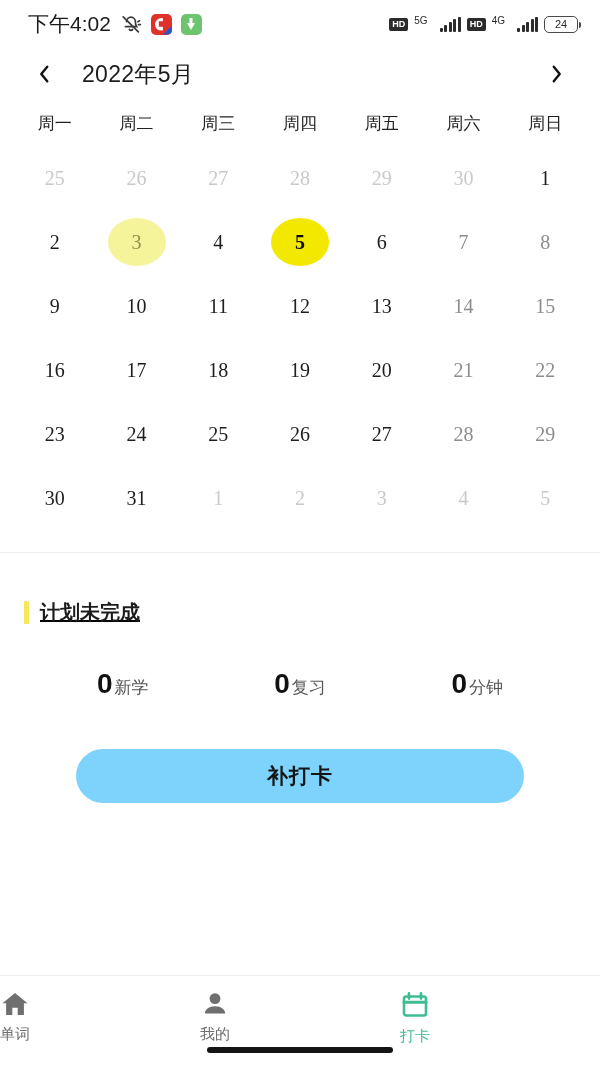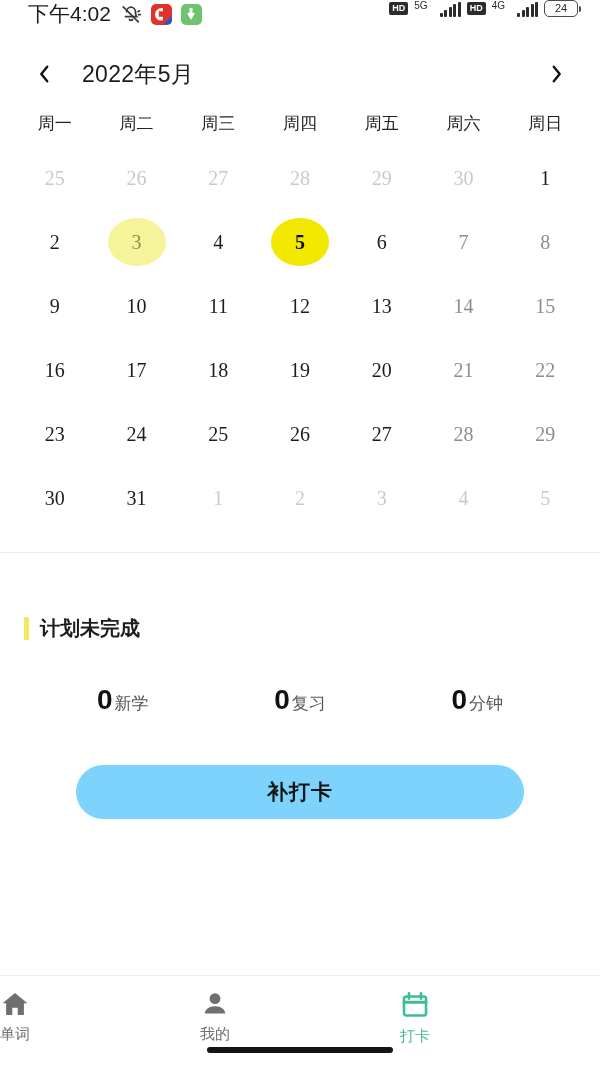--- a/index.html
+++ b/index.html
@@ -8,21 +8,21 @@
     width:600px; height:1067px;
     font-family:"Liberation Sans","DejaVu Sans",sans-serif;
     background:#ffffff;
     overflow:hidden;
   }
   #app { position:relative; width:600px; height:1067px; background:#fff; display:flex; flex-direction:column; }
 
   
   .statusbar {
     height:48px; flex:0 0 48px;
-    display:flex; align-items:flex-start; justify-content:space-between;
+    display:flex; align-items:center; justify-content:space-between;
     padding:0 22px 0 28px;
   }
   .sb-left { display:flex; align-items:center; gap:9px; }
   .sb-time { font-size:21px; color:#1b1b1b; letter-spacing:0px; white-space:nowrap; }
   .sb-right { display:flex; align-items:center; gap:6px; }
 
   .icon-bell-off { width:22px; height:22px; display:block; }
   .app-badge {
     width:21px; height:21px; border-radius:5px;
     background:#e0322a; position:relative; display:block;
@@ -121,21 +121,21 @@
   .day.today   { background:#f3e800; color:#0c0c0c; font-weight:bold; }
 
   .cal-divider { flex:0 0 1px; background:#ededed; margin-top:22px; }
 
   
   .detail { flex:1 1 auto; padding:30px 24px 0 24px; }
   .detail-date {
     font-size:21px; font-weight:bold; color:#1a1a1a; letter-spacing:.5px;
   }
   .detail-status {
-    display:flex; align-items:center; gap:11px; margin-top:32px;
+    display:flex; align-items:center; gap:11px; margin-top:16px;text-decoration:underline;
   }
   .accent-bar { width:5px; height:23px; background:#f5e65a; border-radius:1px; display:block; }
   .detail-status-text { font-size:20px; font-weight:bold; color:#1c1c1c; }
 
   .stats {
     display:grid; grid-template-columns:repeat(3,1fr);
     margin-top:44px; padding:0 10px;
   }
   .stat { display:flex; align-items:baseline; justify-content:center; }
   .stat-num { font-size:28px; font-weight:bold; color:#111; line-height:1; }

